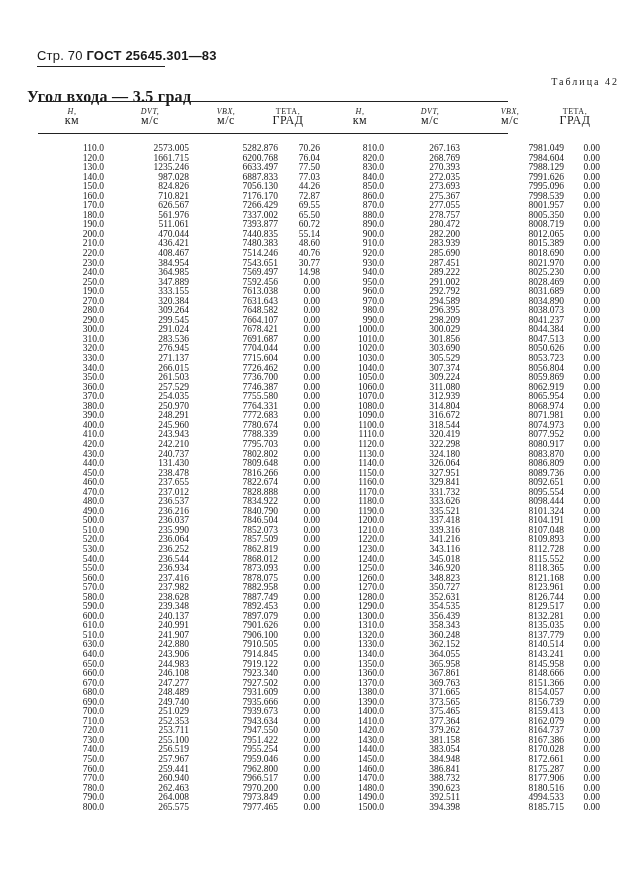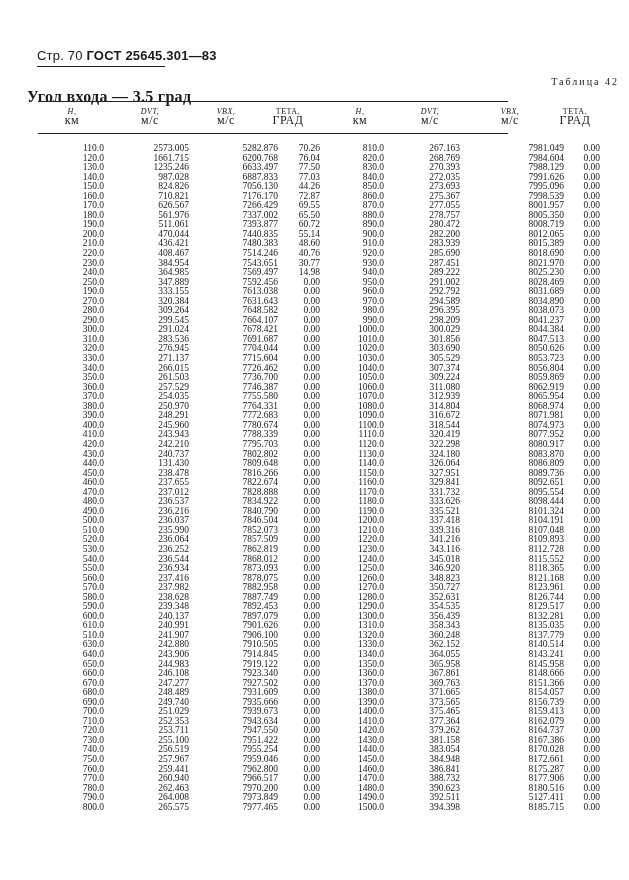--- a/index.html
+++ b/index.html
@@ -772,21 +772,21 @@
       <span class="c c-v2">8180.516</span>
       <span class="c c-t2">0.00</span>
     </div>
     <div class="row">
       <span class="c c-h1">790.0</span>
       <span class="c c-d1">264.008</span>
       <span class="c c-v1">7973.849</span>
       <span class="c c-t1">0.00</span>
       <span class="c c-h2">1490.0</span>
       <span class="c c-d2">392.511</span>
-      <span class="c c-v2">5127.411</span>
+      <span class="c c-v2">4994.533</span>
       <span class="c c-t2">0.00</span>
     </div>
     <div class="row">
       <span class="c c-h1">800.0</span>
       <span class="c c-d1">265.575</span>
       <span class="c c-v1">7977.465</span>
       <span class="c c-t1">0.00</span>
       <span class="c c-h2">1500.0</span>
       <span class="c c-d2">394.398</span>
       <span class="c c-v2">8185.715</span>

